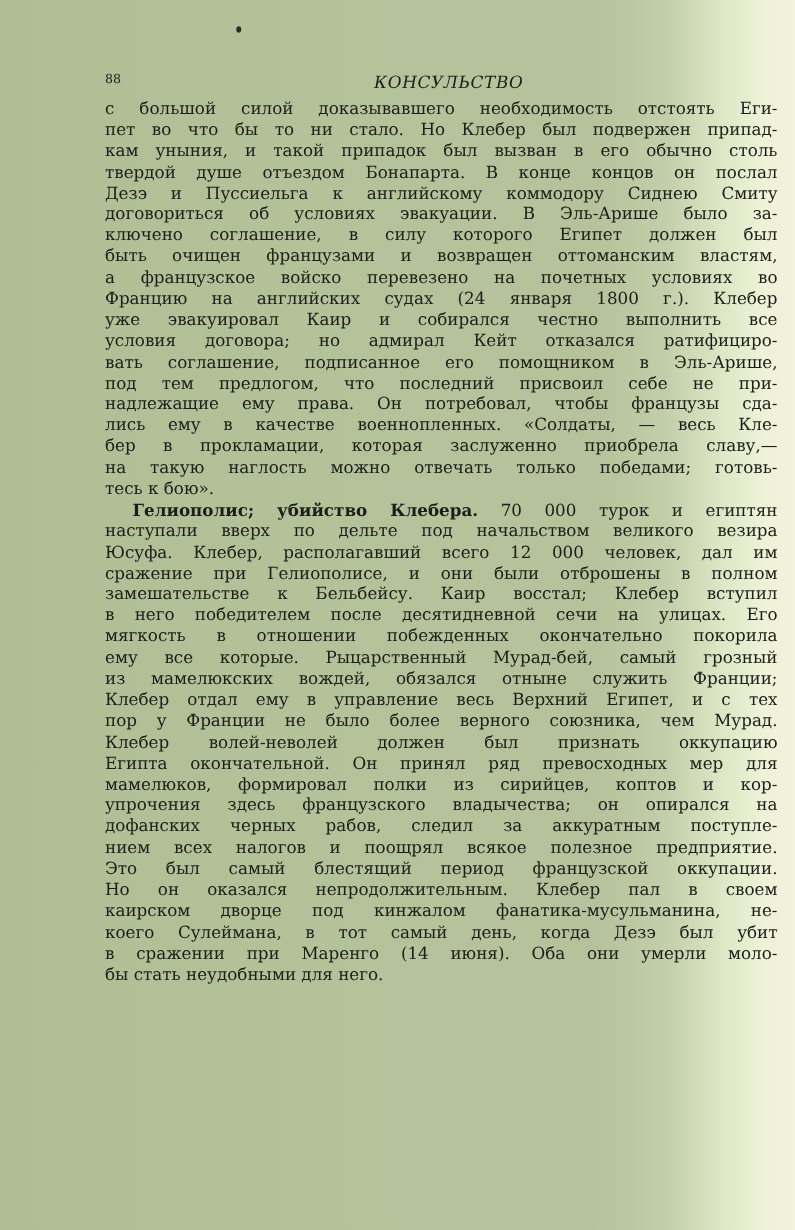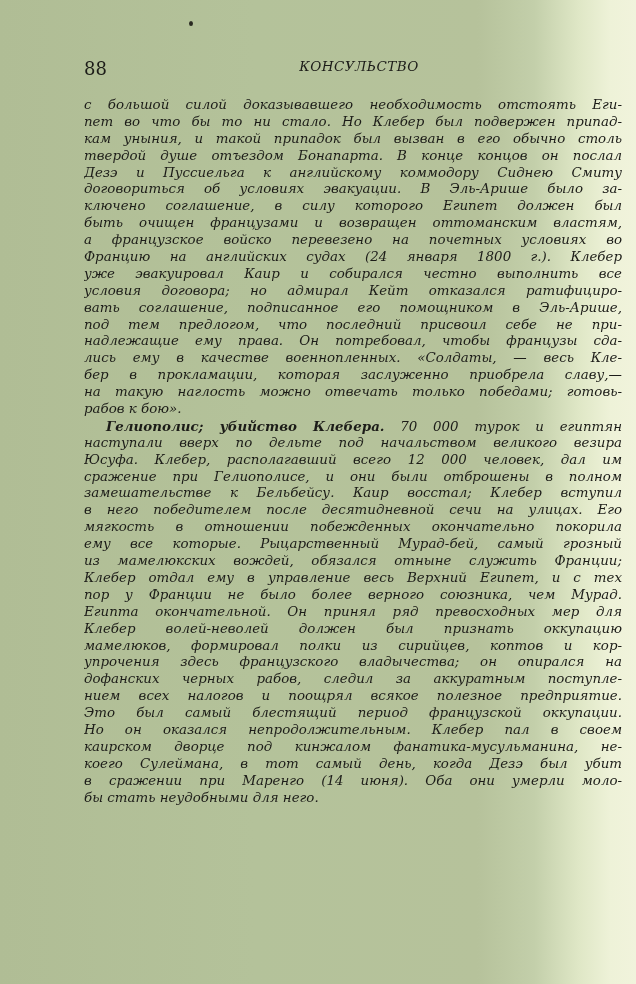--- a/index.html
+++ b/index.html
@@ -13,29 +13,28 @@
     position: absolute; left: 189px; top: 21px; width: 4px; height: 5px;
     background: #2a2a22; border-radius: 50%;
   }
   .page {
     position: absolute; left: 84px; top: 54px; width: 538px;
   }
   .header {
     position: relative; height: 24px; font-size: 13px;
   }
   .page-number {
-    position: absolute; left: 0; top: 4px; font-size: 18px;
+    position: absolute; left: 0; top: 4px; font-size: 10px;
   }
   .running-head {
     position: absolute; left: 12px; right: 0; top: 4px; text-align: center;
     font-style: italic; letter-spacing: 0.5px; font-size: 13.5px;
   }
   .body-text {
-    margin-top: 19px;
-    font-style: italic;
+    margin-top: 2px;
   }
   .line {
     display: block; height: 16.9px; line-height: 16.9px; font-size: 13.4px;
     text-align: justify; text-align-last: justify; white-space: nowrap;
     overflow: hidden;
   }
   .line.last { text-align-last: left; }
   .line.indent { padding-left: 22px; }
   .bold { font-weight: bold; }
 </style>
@@ -63,37 +62,37 @@
       <span class="line">а французское войско перевезено на почетных условиях во</span>
       <span class="line">Францию на английских судах (24 января 1800 г.). Клебер</span>
       <span class="line">уже эвакуировал Каир и собирался честно выполнить все</span>
       <span class="line">условия договора; но адмирал Кейт отказался ратифициро-</span>
       <span class="line">вать соглашение, подписанное его помощником в Эль-Арише,</span>
       <span class="line">под тем предлогом, что последний присвоил себе не при-</span>
       <span class="line">надлежащие ему права. Он потребовал, чтобы французы сда-</span>
       <span class="line">лись ему в качестве военнопленных. «Солдаты, — весь Кле-</span>
       <span class="line">бер в прокламации, которая заслуженно приобрела славу,—</span>
       <span class="line">на такую наглость можно отвечать только победами; готовь-</span>
-      <span class="line last">рабов к бою».</span>
+      <span class="line last">тесь к бою».</span>
     </div>
 
     <div>
       <span class="line indent"><span class="bold">Гелиополис; убийство Клебера.</span> <span>70 000 турок и египтян</span></span>
       <span class="line">наступали вверх по дельте под начальством великого везира</span>
       <span class="line">Юсуфа. Клебер, располагавший всего 12 000 человек, дал им</span>
       <span class="line">сражение при Гелиополисе, и они были отброшены в полном</span>
       <span class="line">замешательстве к Бельбейсу. Каир восстал; Клебер вступил</span>
       <span class="line">в него победителем после десятидневной сечи на улицах. Его</span>
       <span class="line">мягкость в отношении побежденных окончательно покорила</span>
       <span class="line">ему все которые. Рыцарственный Мурад-бей, самый грозный</span>
       <span class="line">из мамелюкских вождей, обязался отныне служить Франции;</span>
       <span class="line">Клебер отдал ему в управление весь Верхний Египет, и с тех</span>
       <span class="line">пор у Франции не было более верного союзника, чем Мурад.</span>
+      <span class="line">Клебер волей-неволей должен был признать оккупацию</span>
       <span class="line">Египта окончательной. Он принял ряд превосходных мер для</span>
-      <span class="line">Клебер волей-неволей должен был признать оккупацию</span>
       <span class="line">мамелюков, формировал полки из сирийцев, коптов и кор-</span>
       <span class="line">упрочения здесь французского владычества; он опирался на</span>
       <span class="line">дофанских черных рабов, следил за аккуратным поступле-</span>
       <span class="line">нием всех налогов и поощрял всякое полезное предприятие.</span>
       <span class="line">Это был самый блестящий период французской оккупации.</span>
       <span class="line">Но он оказался непродолжительным. Клебер пал в своем</span>
       <span class="line">каирском дворце под кинжалом фанатика-мусульманина, не-</span>
       <span class="line">коего Сулеймана, в тот самый день, когда Дезэ был убит</span>
       <span class="line">в сражении при Маренго (14 июня). Оба они умерли моло-</span>
       <span class="line last">бы стать неудобными для него.</span>

